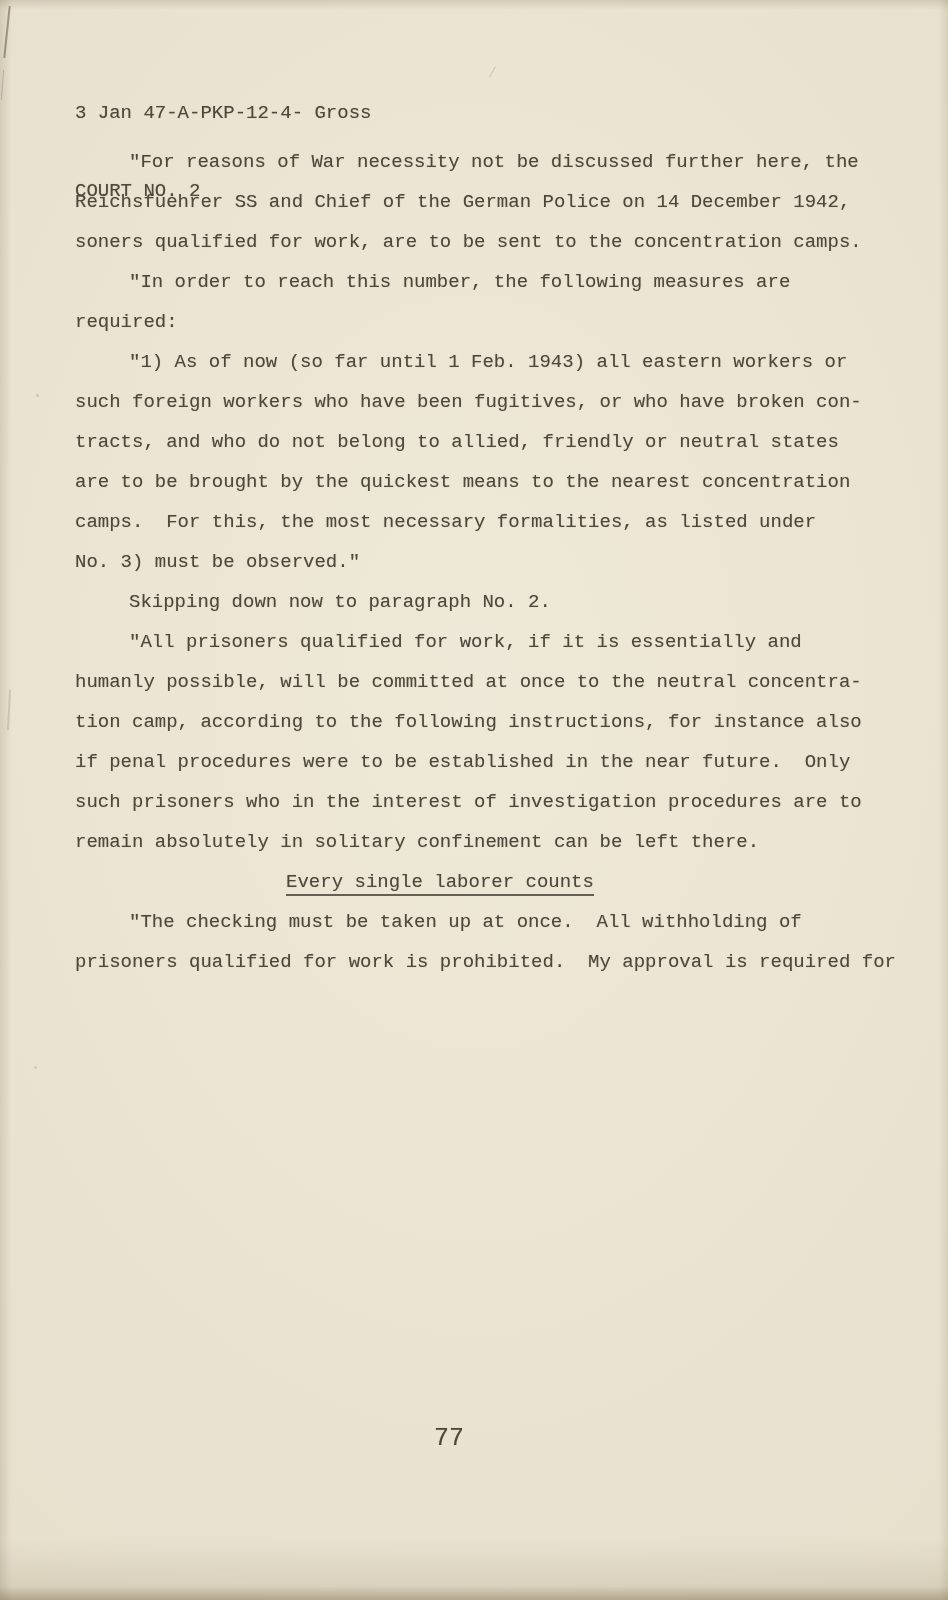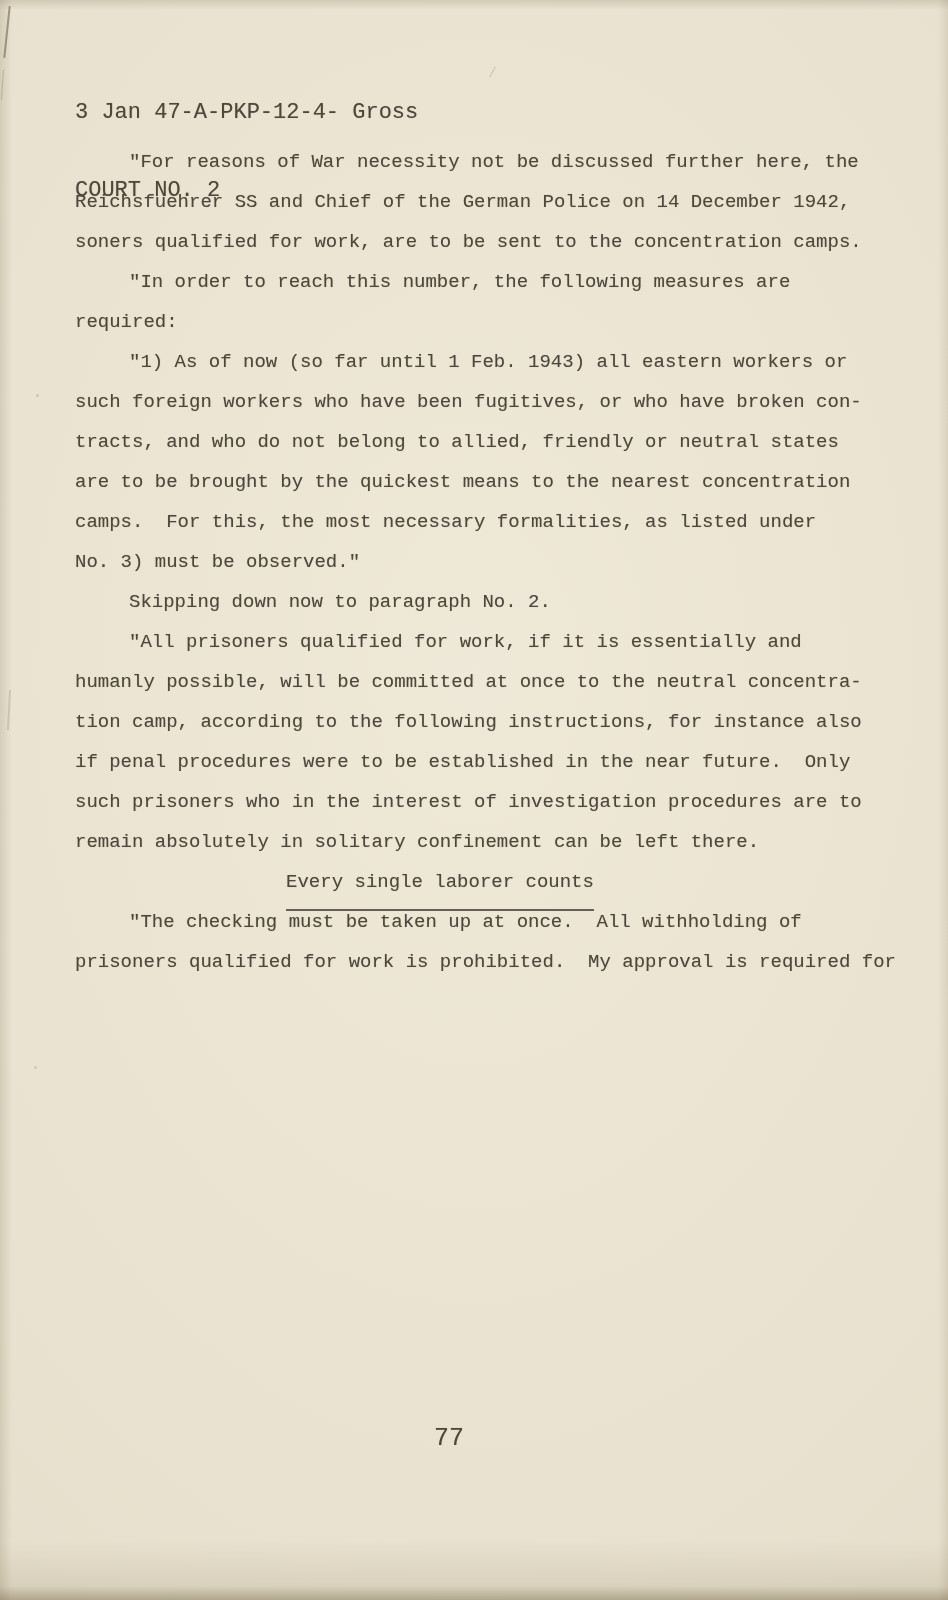--- a/index.html
+++ b/index.html
@@ -35,21 +35,21 @@
   .mark-3 { left: 8px;  top: 690px; width: 2px; height: 40px; transform: rotate(3deg); opacity: .35; }
   .mark-4 { left: 492px; top: 66px; width: 1px; height: 12px; transform: rotate(28deg); opacity: .45; }
   .mark-5 { left: 36px; top: 394px; width: 3px; height: 3px; border-radius: 50%; opacity: .4; }
   .mark-6 { left: 34px; top: 1066px; width: 3px; height: 3px; border-radius: 50%; opacity: .35; }
 
   .header {
     position: absolute;
     left: 75px;
     top: 48px;
     color: var(--ink);
-    font-size: 22px;
+    font-size: 19px;
     line-height: 26px;
     white-space: pre;
     text-shadow: 0 0 1px rgba(70,64,52,0.35);
   }
   .document-body {
     position: absolute;
     left: 75px;
     top: 142px;
     width: 860px;
   }
@@ -58,21 +58,21 @@
     line-height: 40px;
     font-size: 19px;
     color: var(--ink);
     white-space: pre;
     text-shadow: 0 0 1px rgba(70,64,52,0.30);
   }
   .line.indent { padding-left: 54px; }
   .line.heading { text-align: center; padding-right: 130px; }
   .line.heading .underline {
     border-bottom: 2px solid rgba(77,71,60,0.85);
-    padding-bottom: 16px;
+    padding-bottom: 1px;
   }
   .page-number {
     position: absolute;
     left: 434px;
     top: 1424px;
     font-size: 25px;
     color: var(--ink);
     text-shadow: 0 0 1px rgba(70,64,52,0.30);
   }
 </style>

